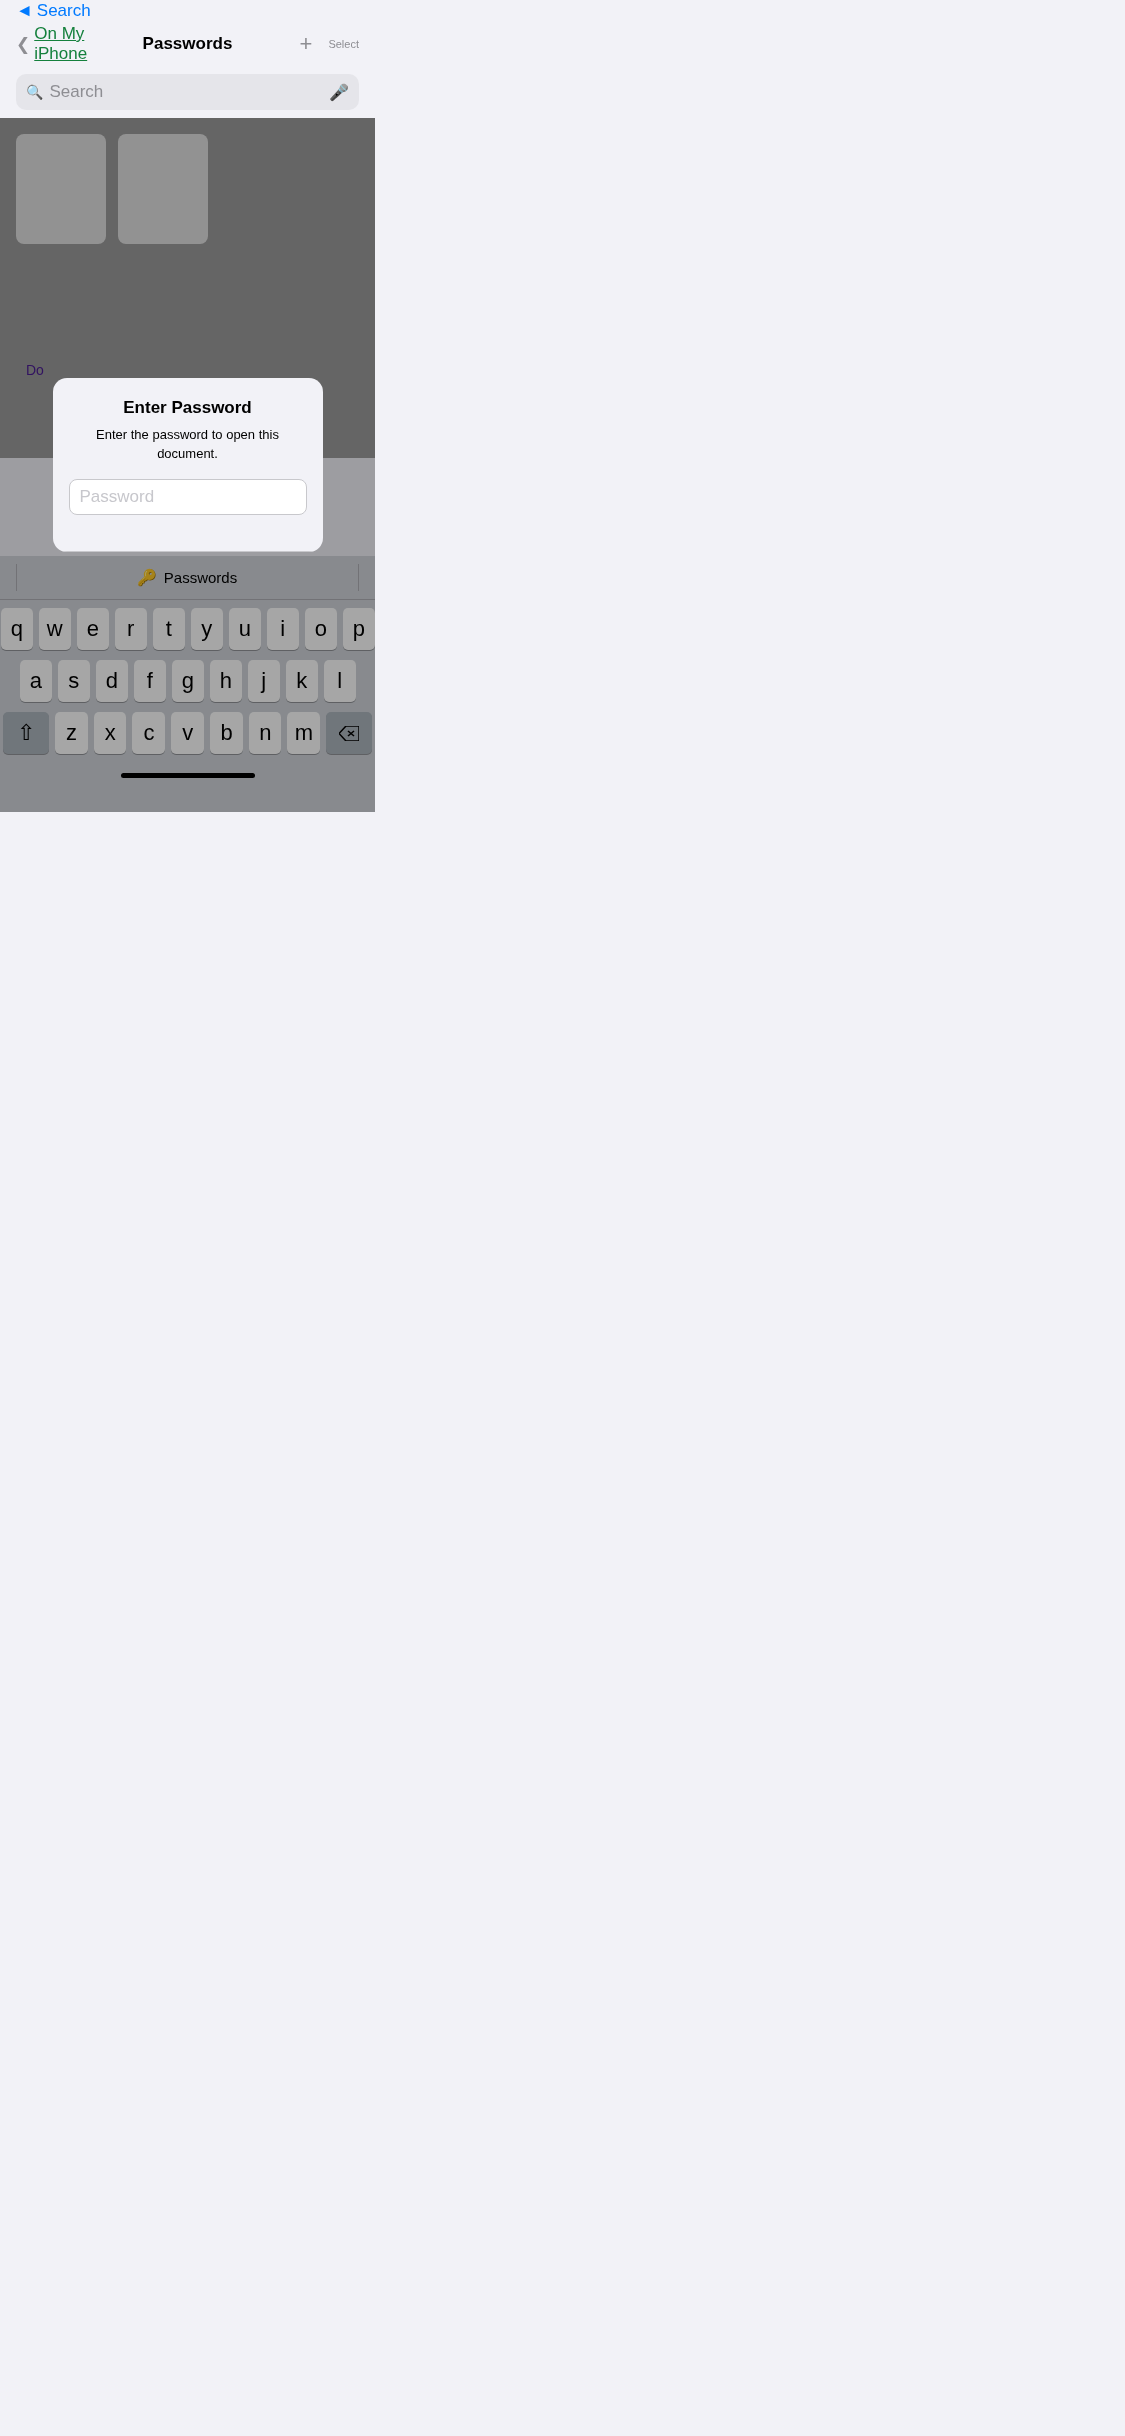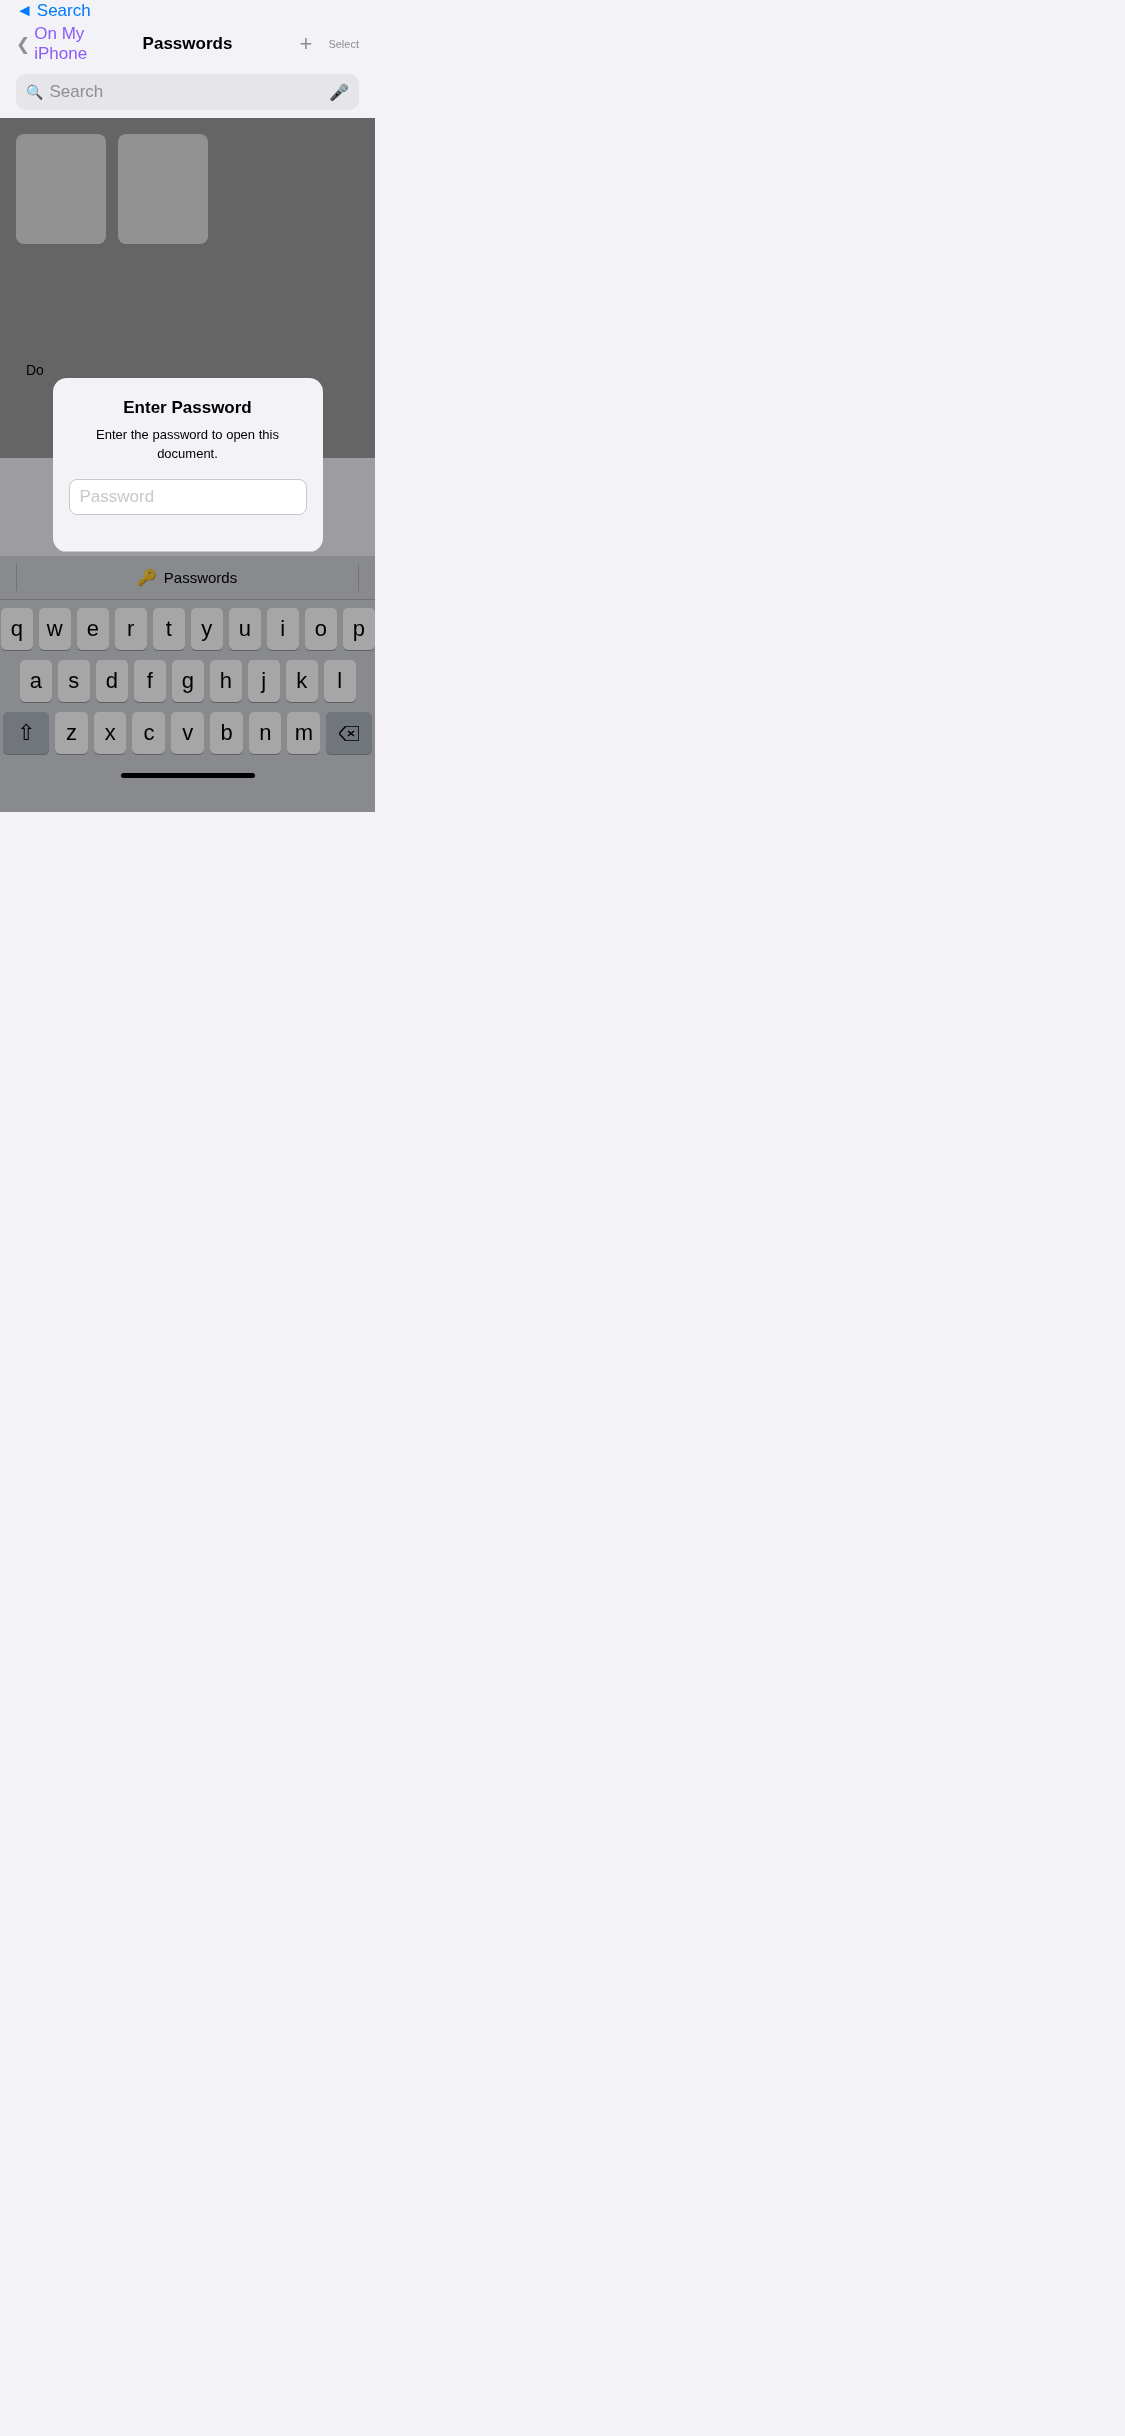--- a/index.html
+++ b/index.html
@@ -109,21 +109,22 @@
       padding: 0 16px;
     }
     .nav-back-area {
       display: flex;
       align-items: center;
       gap: 4px;
       flex: 1;
     }
     .nav-back-text {
       font-size: 17px;
-      color: #8b5cf6;
+      color: #15803d;
+      text-decoration: underline;
     }
     .nav-title {
       font-size: 17px;
       font-weight: 600;
       color: #000;
       flex: 1;
       text-align: center;
     }
     .nav-actions {
       display: flex;
@@ -188,21 +189,21 @@
       height: 110px;
       background: #fff;
       border-radius: 8px;
       opacity: 0.7;
     }
     .doc-label {
       position: absolute;
       bottom: 80px;
       left: 26px;
       font-size: 14px;
-      color: #000000;
+      color: #4c1d95;
     }
 
     
     .modal-overlay {
       position: absolute;
       top: 0;
       left: 0;
       right: 0;
       bottom: 0;
       background: rgba(0,0,0,0.35);

